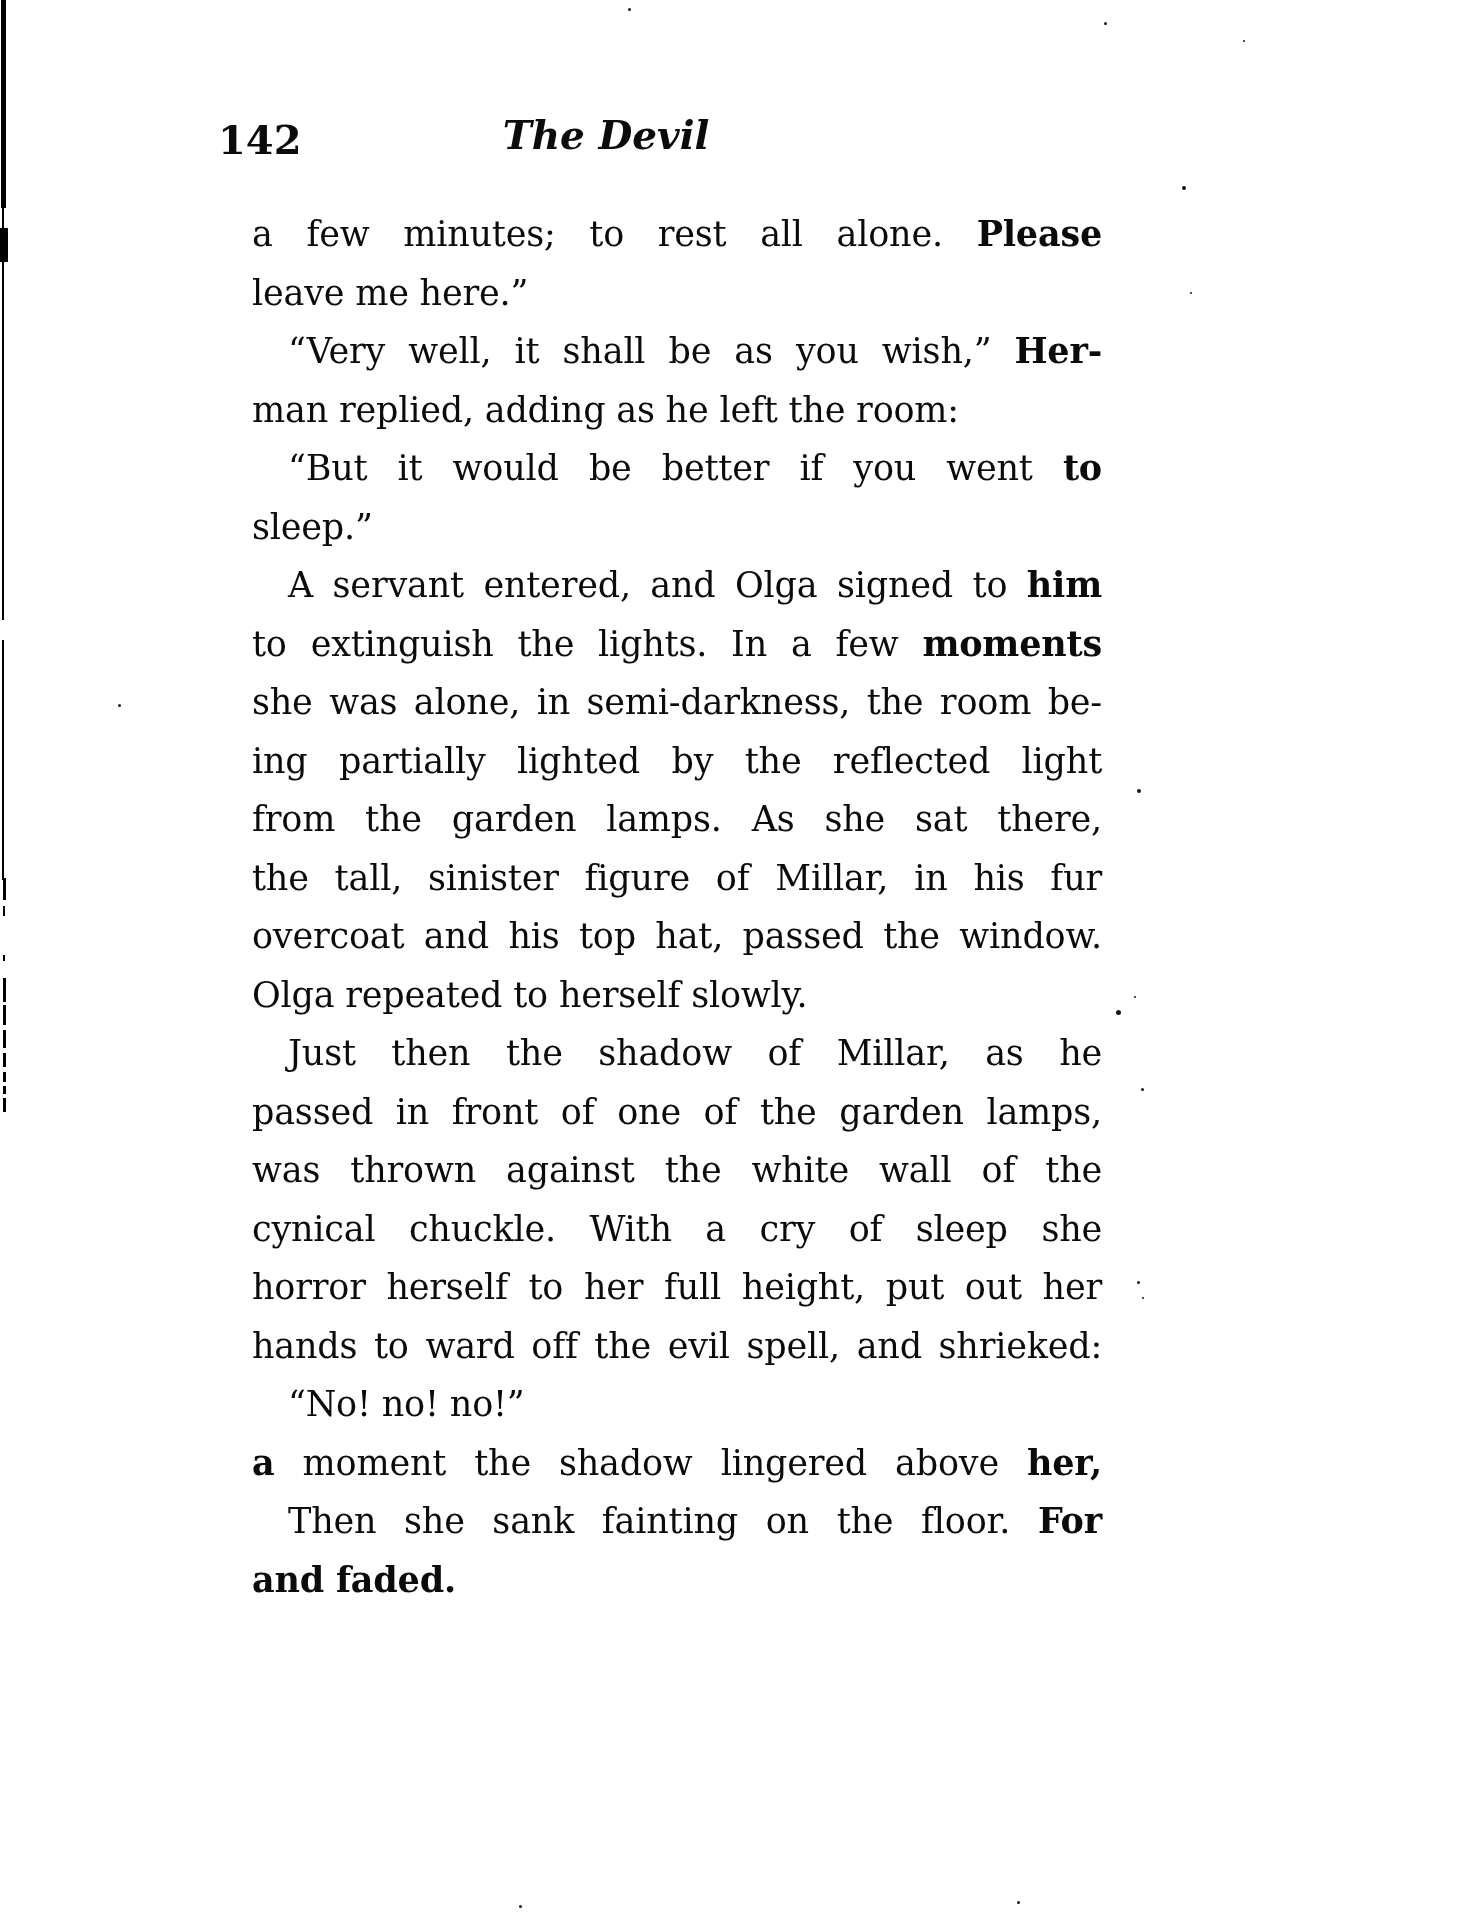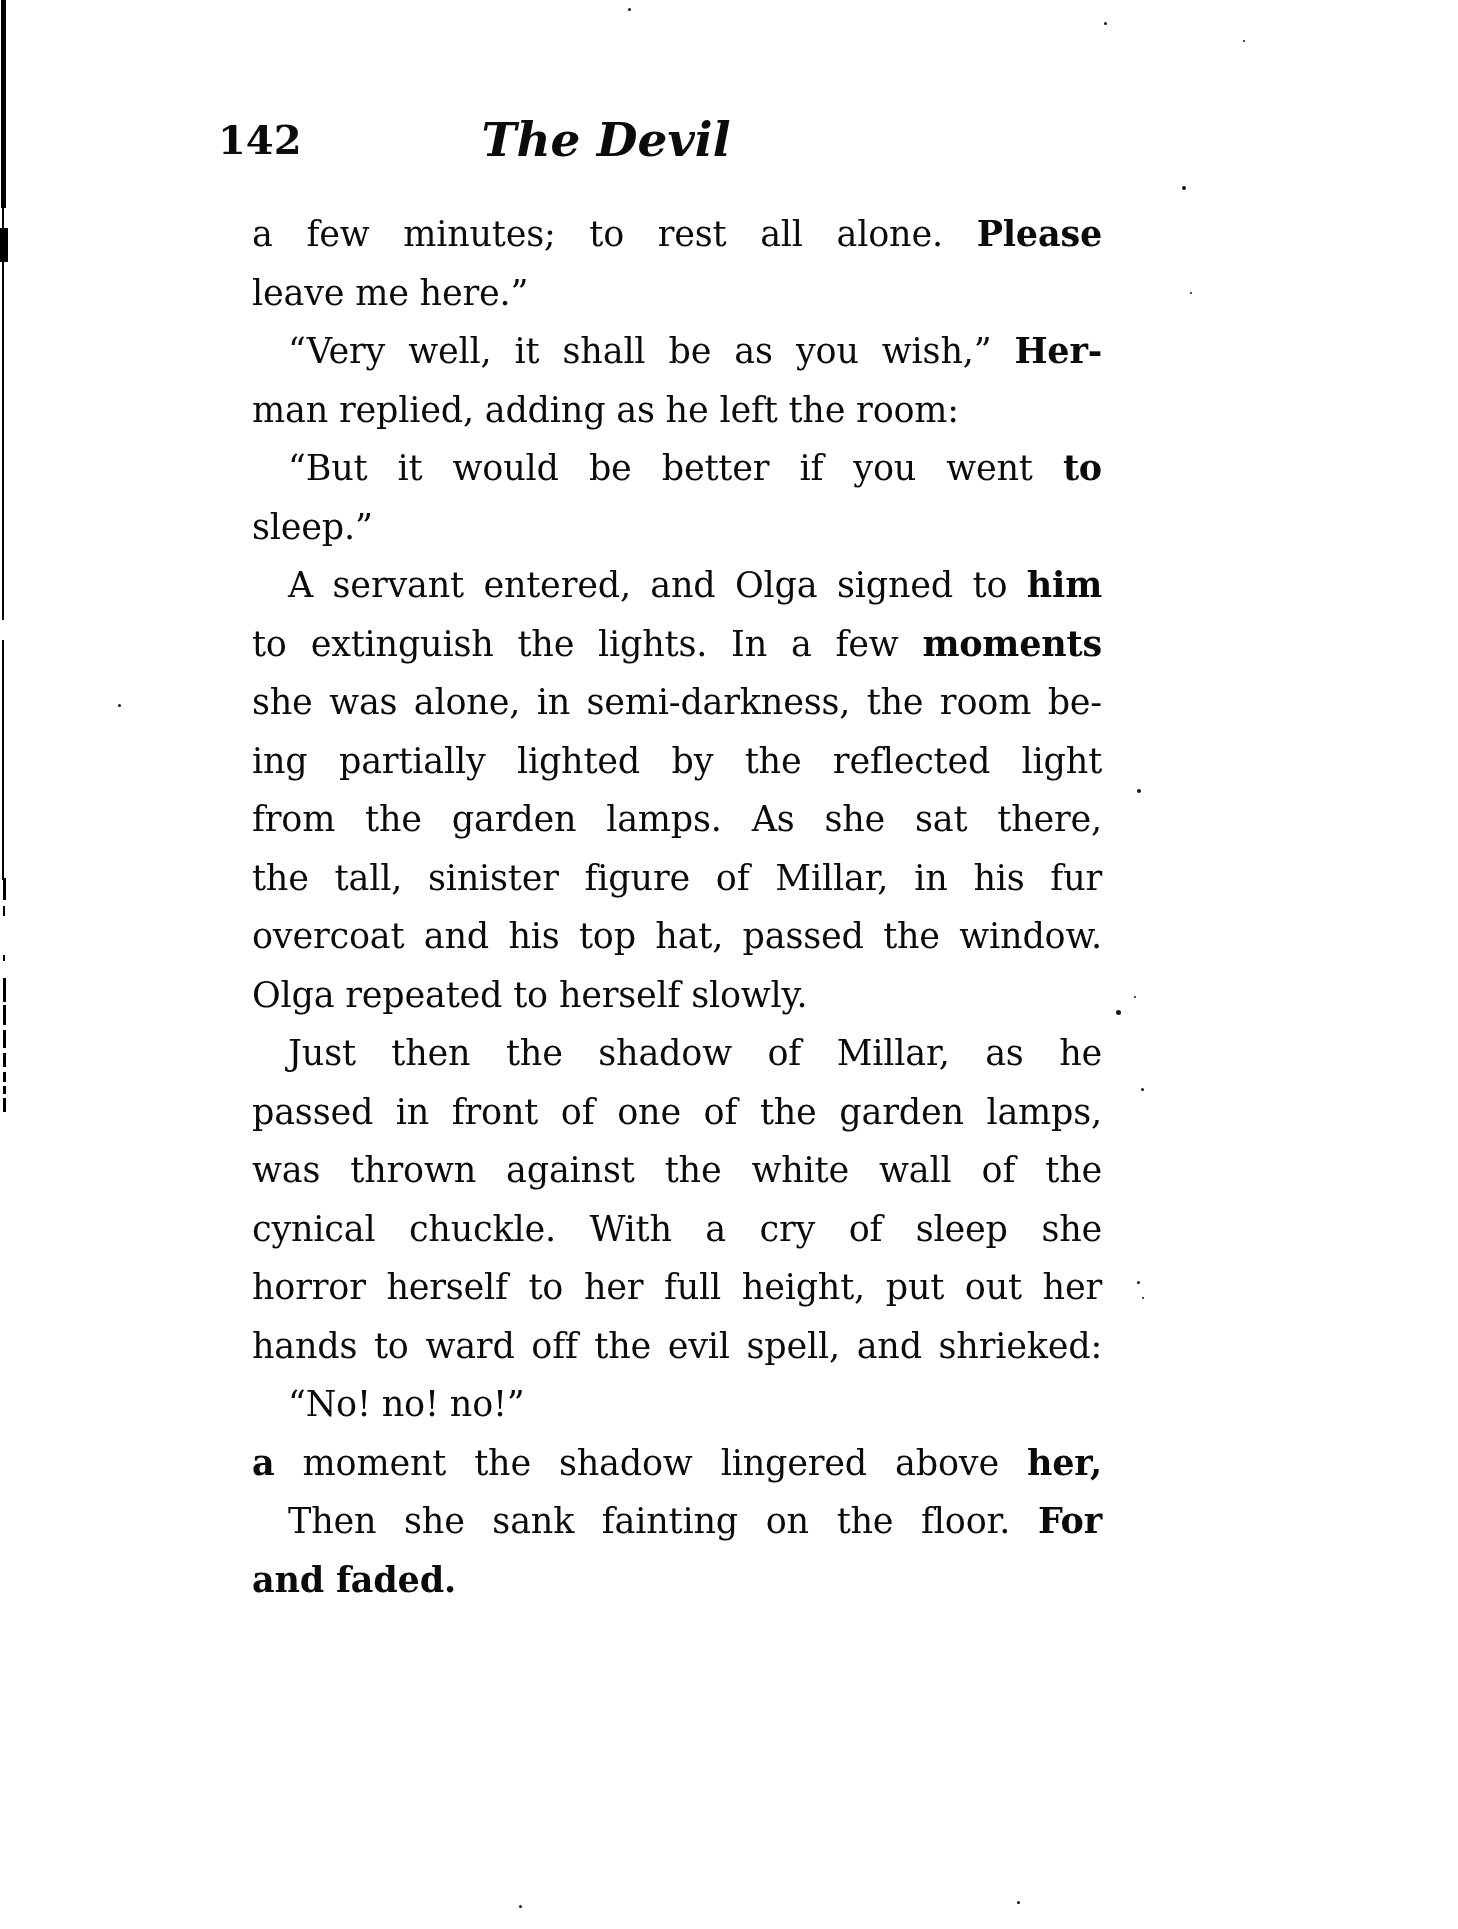--- a/index.html
+++ b/index.html
@@ -27,21 +27,21 @@
     top: 116px;
     font-size: 40px;
     font-weight: bold;
   }
   .header-title {
     position: absolute;
     left: 216px;
     top: 112px;
     width: 780px;
     text-align: center;
-    font-size: 47px;
+    font-size: 39px;
     font-style: italic;
     font-weight: bold;
   }
   .text-block {
     position: absolute;
     left: 216px;
     top: 205px;
     width: 850px;
     font-size: 35px;
     line-height: 58.5px;

